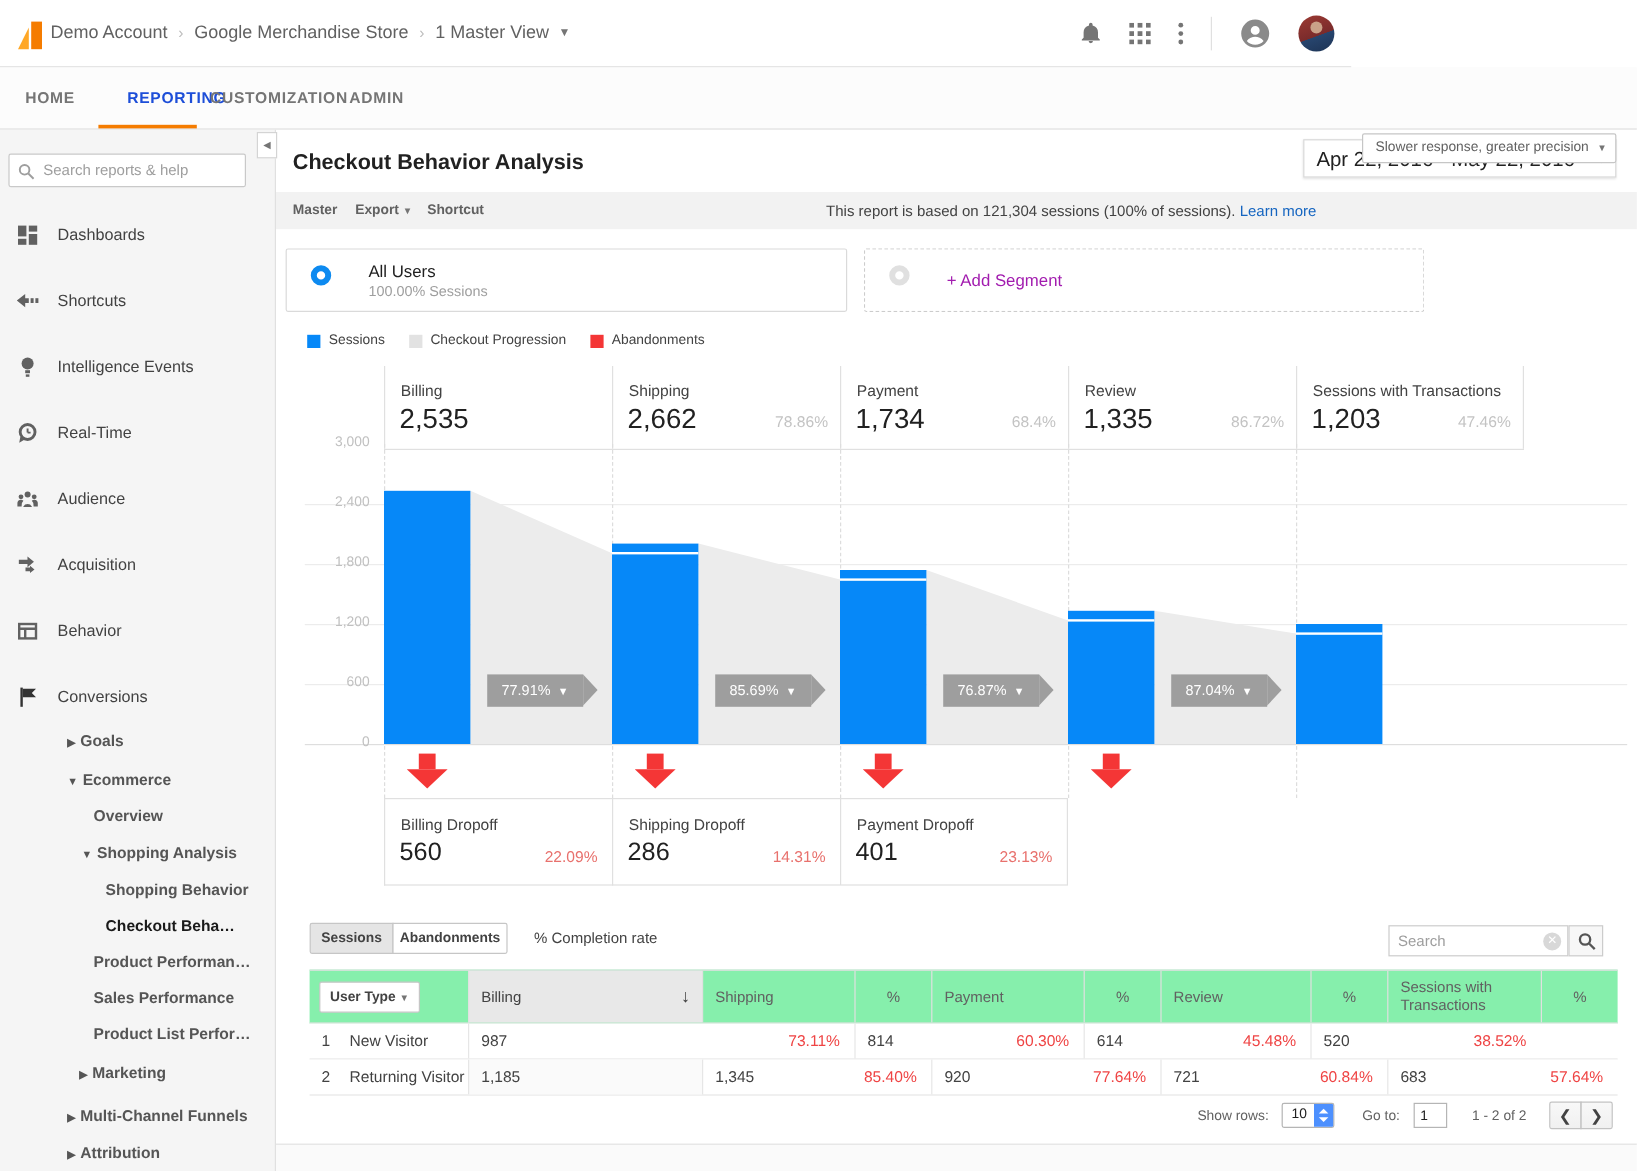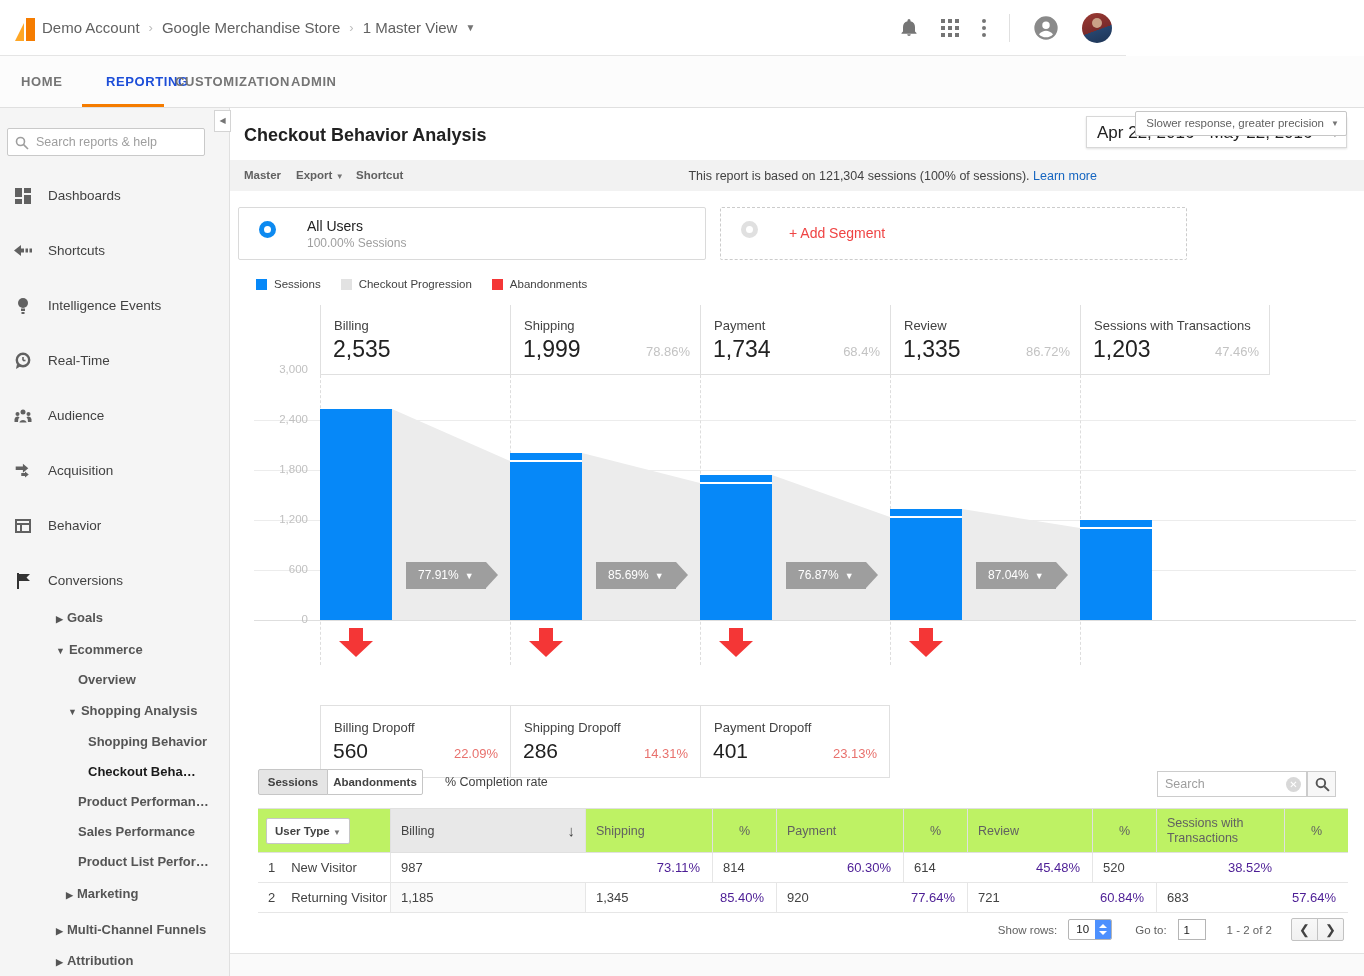--- a/index.html
+++ b/index.html
@@ -47,21 +47,21 @@
 
   
   .seg-card { position:absolute; top:99px; height:53px; background:#fff; cursor:pointer; }
   #seg-all { left:8px; width:468px; border:1px solid #dadada; border-radius:2px; }
   #seg-add { left:490px; width:467px; border:1px dashed #cccccc; border-radius:2px; }
   .donut { position:absolute; left:20px; top:13px; width:17px; height:17px; border-radius:50%; }
   .donut.blue { border:5px solid #0d8af0; }
   .donut.gray { border:5px solid #e0e0e0; }
   .seg-title { position:absolute; left:68px; top:10px; font-size:14px; color:#212121; }
   .seg-sub { position:absolute; left:68px; top:28px; font-size:12px; color:#9e9e9e; }
-  .seg-add-label { position:absolute; left:68px; top:17px; font-size:14px; color:#ef4444; }
+  .seg-add-label { position:absolute; left:68px; top:17px; font-size:14px; color:#a21caf; }
 
   
   #legend { position:absolute; left:26px; top:170px; display:flex; gap:20px; align-items:center; }
   .lg-item { display:flex; align-items:center; gap:7px; }
   .lg-sq { width:11px; height:11px; }
   .lg-label { font-size:11.5px; color:#424242; }
 
   
   #funnel { position:absolute; left:0; top:197px; width:1134px; height:433px; }
   #band { position:absolute; left:90px; top:0; width:950px; height:70px; display:grid; grid-template-columns:repeat(5,190px); border-bottom:1px solid #e0e0e0; }
@@ -75,52 +75,52 @@
   .ytick { position:absolute; left:0; width:78px; text-align:right; font-size:11.5px; color:#c0c0c0; z-index:0; }
   .dash-line { position:absolute; top:65px; height:295px; width:0; border-left:1px dashed #ddd; z-index:2; }
   .bar { position:absolute; width:72px; background:#0688f8; z-index:3; }
   .bar .topline { position:absolute; left:0; top:7px; width:72px; height:2px; background:#fff; }
   .rate-badge { position:absolute; top:257px; height:27px; line-height:27px; background:#9e9e9e; color:#fff; font-size:12px; padding:0 4px 0 12px; z-index:4; cursor:pointer; white-space:nowrap; }
   .rate-badge .bcaret { color:#fff; font-size:9px; padding:0 8px 0 6px; }
   .rate-badge:after { content:""; position:absolute; right:-12px; top:0; border-top:13.5px solid transparent; border-bottom:13.5px solid transparent; border-left:12px solid #9e9e9e; }
   .red-arrow { position:absolute; top:323px; width:34px; z-index:3; }
   .red-arrow .shaft { width:14px; height:13px; background:#f43636; margin:0 auto; }
   .red-arrow .head { width:0; height:0; border-left:17px solid transparent; border-right:17px solid transparent; border-top:16px solid #f43636; }
-  #dropoffs { position:absolute; left:90px; top:360px; width:761px; height:73px; display:grid; grid-template-columns:repeat(4,190px);margin-top:40px; }
+  #dropoffs { position:absolute; left:90px; top:360px; width:761px; height:73px; display:grid; grid-template-columns:repeat(4,190px); }
   .drop-cell { position:relative; background:#fff; border:1px solid #e0e0e0; border-right:0; }
   .drop-cell:last-child { border-right:1px solid #e0e0e0; }
   .dc-name { position:absolute; left:13px; top:14px; font-size:13px; color:#424242; }
   .dc-val { position:absolute; left:12px; top:33px; font-size:21px; color:#212121; }
   .dc-pct { position:absolute; right:12px; top:40px; font-size:13px; color:#e8716d; }
 
   
   .seg-btn { position:absolute; top:661px; height:26px; line-height:24px; font-size:11.5px; font-weight:bold; color:#424242; text-align:center; border:1px solid #c6c6c6; cursor:pointer; }
   #tab-sessions { left:28px; width:70px; background:#e5e5e5; border-radius:2px 0 0 2px; }
   #tab-abandon { left:97px; width:96px; background:#fff; border-radius:0 2px 2px 0; }
   #completion-label { position:absolute; left:215px; top:667px; font-size:12.5px; color:#424242; }
   #tbl-search { position:absolute; left:927px; top:663px; width:150px; height:26px; border:1px solid #ccc; background:#fff; }
   #tbl-search input { position:absolute; left:7px; top:2px; width:118px; height:20px; border:0; outline:none; font-size:12.5px; color:#424242; font-family:"Liberation Sans",sans-serif; }
   #tbl-search input::placeholder { color:#9e9e9e; }
   #tbl-search .clear { position:absolute; right:5px; top:5px; width:15px; height:15px; border-radius:50%; background:#d8d8d8; color:#fff; font-size:10px; line-height:15px; text-align:center; cursor:pointer; }
   #tbl-search-btn { position:absolute; left:1077px; top:663px; width:29px; height:26px; border:1px solid #ccc; background:#f7f7f7; cursor:pointer; }
   #grid-header, .grid-row, #grid-footer { position:absolute; left:28px; width:1090px; display:grid; grid-template-columns:132px 195px 127px 64px 127px 64px 125px 64px 128px 64px; }
-  #grid-header { top:700px; height:45px; background:#bef264; border-top:1px solid #e0e0e0; border-bottom:1px solid #e0e0e0; }
+  #grid-header { top:700px; height:45px; background:#86efac; border-top:1px solid #e0e0e0; border-bottom:1px solid #e0e0e0; }
   .hcell { position:relative; border-left:1px solid #e0e0e0; font-size:12.5px; color:#616161; display:flex; align-items:center; cursor:pointer; }
   .hcell:first-child { border-left:0; }
   .hcell.pad { padding-left:10px; }
   .hcell.center { justify-content:center; }
   .hcell.sorted { background:#e8e8e8; color:#424242; }
   .sort-arrow { position:absolute; right:10px; font-size:15px; color:#424242; }
   #usertype-btn { margin-left:8px; height:26px; line-height:24px; padding:0 8px; border:1px solid #c6c6c6; border-radius:2px; background:#fff; font-size:11.5px; font-weight:bold; color:#424242; cursor:pointer; }
   .grid-row { height:30px; background:#fff; border-bottom:1px solid #e6e6e6; }
   .cell { position:relative; font-size:13px; color:#424242; display:flex; align-items:center; }
   .cell.name { padding-left:10px; gap:16px; }
   .cell.num { padding-left:10px; }
   .cell.num.sorted { background:#fafafa; }
-  .cell.pct { justify-content:flex-end; padding-right:12px; color:#4c1d95; }
+  .cell.pct { justify-content:flex-end; padding-right:12px; color:#ef4444; }
   #footer-bar { position:absolute; left:28px; top:805px; width:1090px; height:33px; display:flex; justify-content:flex-end; align-items:center; gap:11px; padding-right:4px; font-size:11.5px; color:#616161; }
   #rows-select { position:relative; width:44px; height:21px; border:1px solid #b5b5b5; border-radius:2px; background:#fff; cursor:pointer; }
   #rows-select .val { position:absolute; left:7px; top:3px; font-size:11.5px; color:#212121; }
   #rows-select .spin { position:absolute; right:0; top:0; width:16px; height:19px; background:#4d90fe; border-radius:0 1px 1px 0; }
   #rows-select .spin:before { content:""; position:absolute; left:4px; top:4px; border-left:4px solid transparent; border-right:4px solid transparent; border-bottom:4px solid #fff; }
   #rows-select .spin:after { content:""; position:absolute; left:4px; bottom:4px; border-left:4px solid transparent; border-right:4px solid transparent; border-top:4px solid #fff; }
   #goto-input { width:28px; height:21px; border:1px solid #b5b5b5; font-size:11.5px; color:#212121; text-align:left; padding-left:5px; font-family:"Liberation Sans",sans-serif; outline:none; }
   .pager-btn { width:27px; height:23px; border:1px solid #c2c2c2; background:linear-gradient(#f8f8f8,#f0f0f0); text-align:center; line-height:21px; font-size:13px; color:#424242; cursor:pointer; }
   .pager-btn.prev { border-radius:2px 0 0 2px; }
   .pager-btn.next { border-radius:0 2px 2px 0; margin-left:-1px; }
@@ -339,21 +339,21 @@
 
   <div id="funnel">
     <div id="band">
       <div class="band-cell">
         <div class="bc-name">Billing</div>
           <div class="bc-val">2,535</div>
           <div class="bc-pct"></div>
       </div>
       <div class="band-cell">
         <div class="bc-name">Shipping</div>
-          <div class="bc-val">1,999</div>
+          <div class="bc-val">2,662</div>
           <div class="bc-pct">78.86%</div>
       </div>
       <div class="band-cell">
         <div class="bc-name">Payment</div>
           <div class="bc-val">1,734</div>
           <div class="bc-pct">68.4%</div>
       </div>
       <div class="band-cell">
         <div class="bc-name">Review</div>
           <div class="bc-val">1,335</div>

